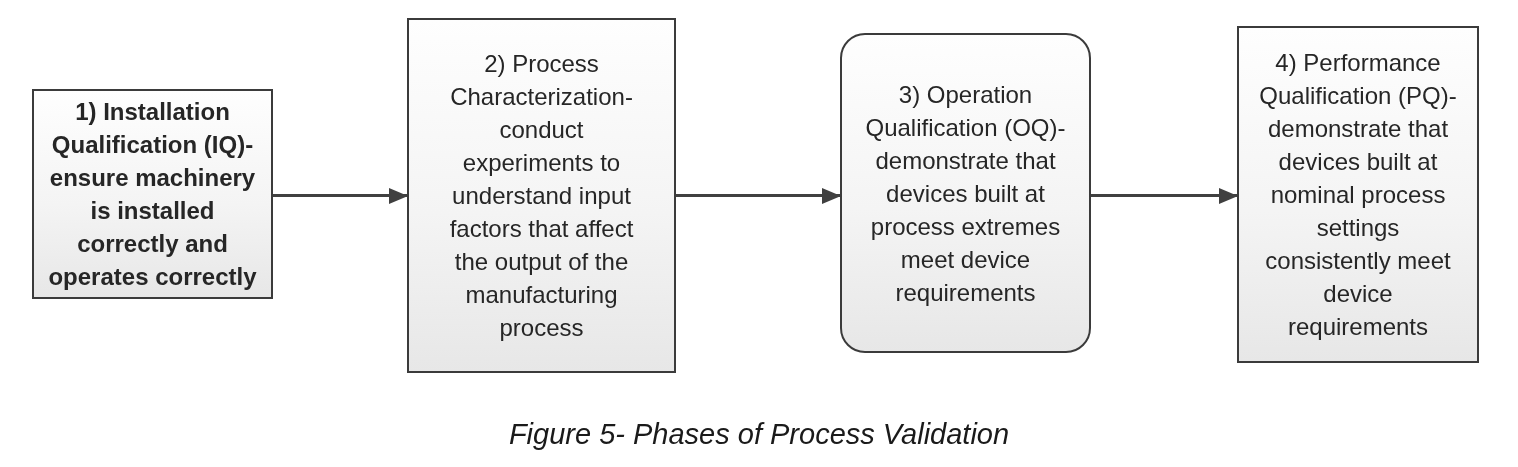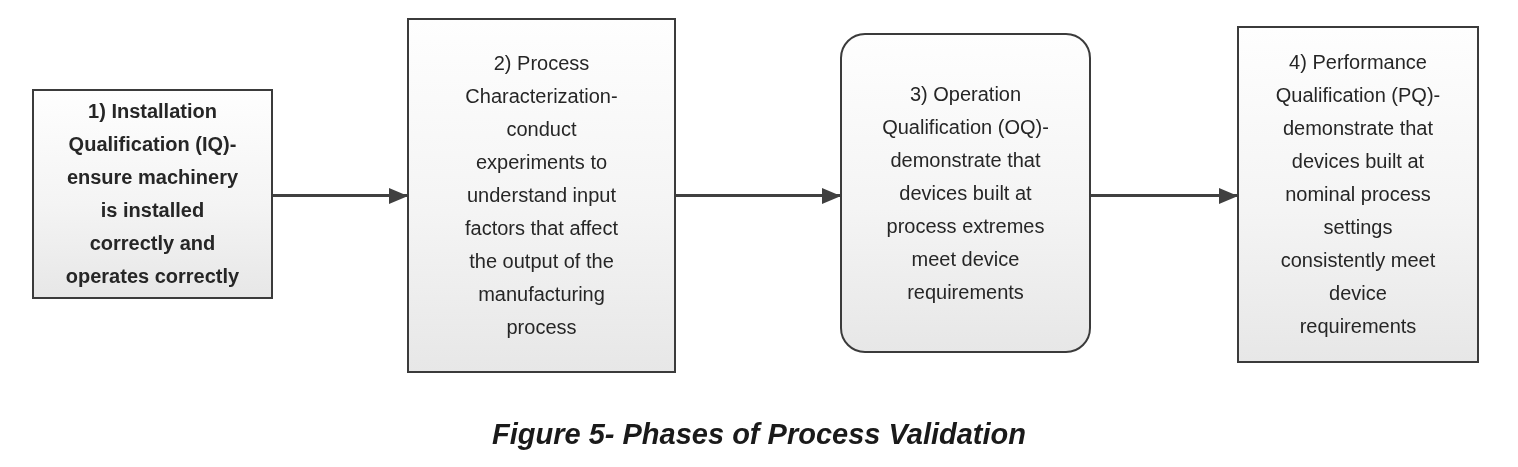--- a/index.html
+++ b/index.html
@@ -20,21 +20,21 @@
     box-sizing: border-box;
     border: 2px solid #3b3b3b;
     background: linear-gradient(to bottom, #fefefe 0%, #f4f4f4 55%, #e7e7e7 100%);
     display: flex;
     align-items: center;
     justify-content: center;
     text-align: center;
   }
   .phase-text {
     white-space: pre-line;
-    font-size: 20px;
+    font-size: 24px;
     line-height: 33px;
     color: #262626;
     width: 100%;
   }
   .box1 { left: 32px;  top: 89px;  width: 241px; height: 210px; font-weight: bold; }
   .box2 { left: 407px; top: 18px;  width: 269px; height: 355px; }
   .box3 { left: 840px; top: 33px;  width: 251px; height: 320px; border-radius: 25px; }
   .box4 { left: 1237px;top: 26px;  width: 242px; height: 337px; }
 
   .connector {
@@ -59,21 +59,21 @@
   .conn2 { left: 676px;  width: 164px; }
   .conn3 { left: 1091px; width: 146px; }
 
   .figure-caption {
     position: absolute;
     left: 0;
     right: 0;
     top: 418px;
     text-align: center;
     font-size: 29px;
-    font-weight: bold;
+    font-weight: normal;
     font-style: italic;
     color: #1a1a1a;
   }
 </style>
 </head>
 <body>
 
 <div class="canvas">
 
   <div class="phase-box box1">

